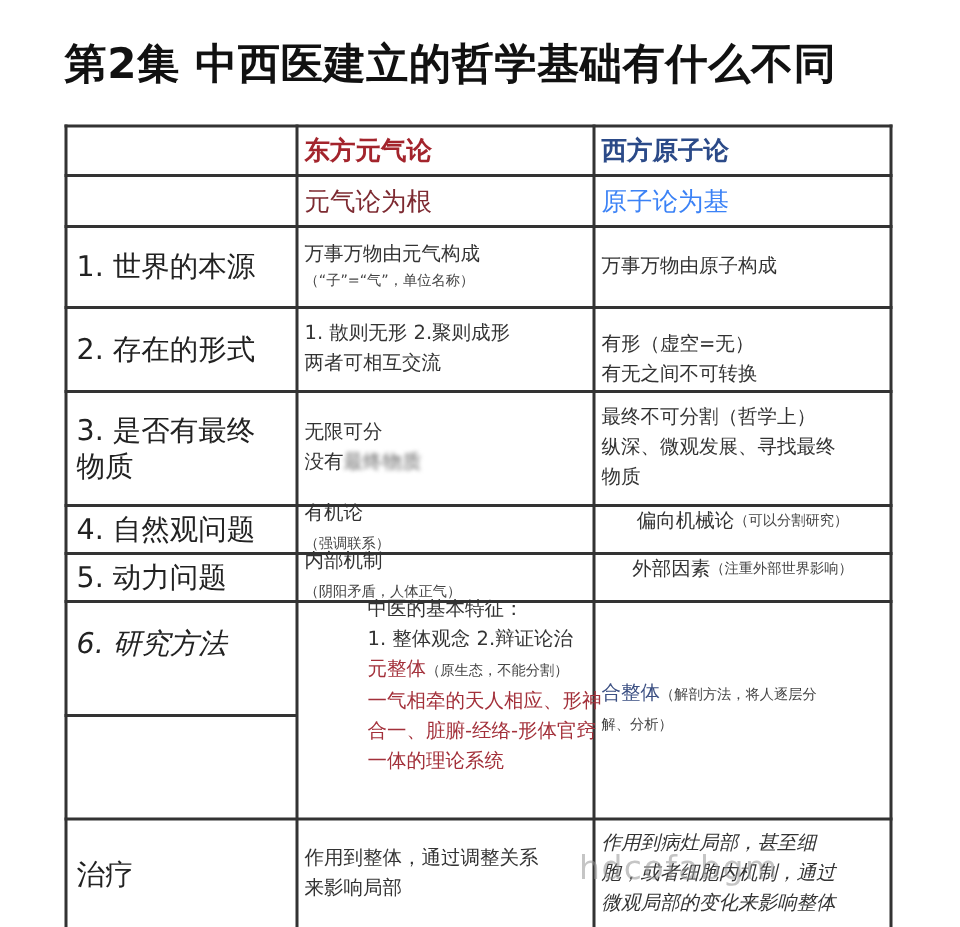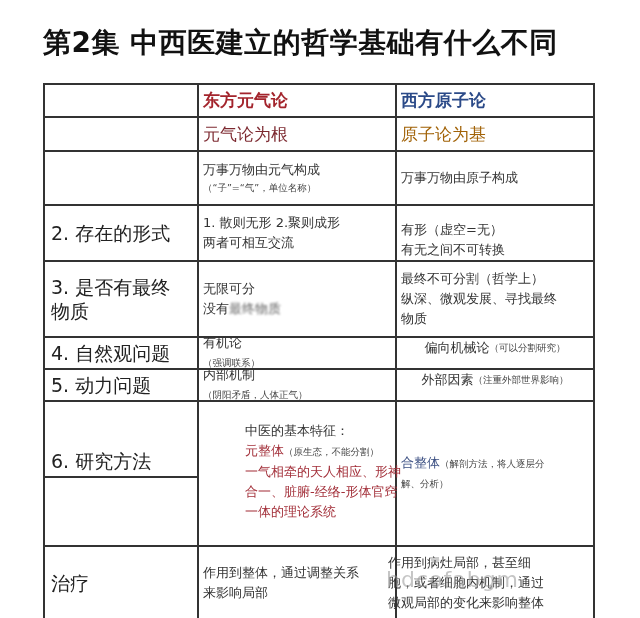--- a/index.html
+++ b/index.html
@@ -22,21 +22,21 @@
       align-items: flex-start; justify-content: center; text-align: center;
       box-sizing: border-box; padding: 0 4px;
     }
     .cell.left { align-items: flex-start; text-align: left; padding-left: 6px; }
     .rowlabel { font-size: 19px; color: #222; line-height: 24px; }
     .txt { font-size: 13px; line-height: 20px; color: #333; }
     .small { font-size: 9.5px; color: #444; }
     .h-east { font-size: 17px; font-weight: bold; color: #a3242c; }
     .h-west { font-size: 17px; font-weight: bold; color: #2b4a88; }
     .sub-east { font-size: 17px; color: #7d2a31; }
-    .sub-west { font-size: 17px; color: #a16207; }
+    .sub-west { font-size: 17px; color: #3b82f6; }
     .red { color: #a3303a; }
     .blue { color: #3b4f82; }
     .blur { filter: blur(1.3px); color: #666; }
     .watermark {
       position: absolute; left: 386px; top: 567px;
       font-size: 22px; color: rgba(150,150,150,0.55);
       letter-spacing: 1px; pointer-events: none;
     }
   </style>
 </head>
@@ -69,20 +69,23 @@
     <span class="h-west">西方原子论</span>
   </div>
 
   <div class="cell" style="left:199px; top:118px; width:196px; height:32px;">
     <span class="sub-east">元气论为根</span>
   </div>
   <div class="cell" style="left:397px; top:118px; width:196px; height:32px;">
     <span class="sub-west">原子论为基</span>
   </div>
 
+  <div class="cell left" style="left:45px; top:152px; width:152px; height:52px;">
+    <span class="rowlabel">1. 世界的本源</span>
+  </div>
   <div class="cell" style="left:199px; top:152px; width:196px; height:52px;">
     <span class="txt">万事万物由元气构成</span>
     <span class="txt small" style="line-height:16px;">（“子”=“气”，单位名称）</span>
   </div>
   <div class="cell" style="left:397px; top:152px; width:196px; height:52px;">
     <span class="txt">万事万物由原子构成</span>
   </div>
 
   <div class="cell left" style="left:45px; top:206px; width:152px; height:54px;">
     <span class="rowlabel">2. 存在的形式</span>
@@ -129,25 +132,26 @@
   </div>
   <div class="cell" style="left:199px; top:370px; width:196px; height:30px; flex-direction:column;">
     <span class="txt">内部机制</span>
     <span class="txt small">（阴阳矛盾，人体正气）</span>
   </div>
   <div class="cell" style="left:397px; top:370px; width:196px; height:30px; flex-direction:row;">
     <span class="txt">外部因素</span>
     <span class="txt small">（注重外部世界影响）</span>
   </div>
 
-  <div class="cell left" style="left:45px; top:416px; width:152px; height:90px;">
+  <div class="cell left" style="left:45px; top:384px; width:152px; height:90px;font-style:italic;">
     <span class="rowlabel">6. 研究方法</span>
   </div>
-  <div class="cell" style="left:199px; top:400px; width:220px; height:143px;padding-left:46px;">
+  <div class="cell" style="left:199px; top:386px; width:220px; height:143px;padding-left:46px;">
     <span class="txt">中医的基本特征：</span>
+    <span class="txt">1.  整体观念 2.辩证论治</span>
     <span class="txt">
       <span class="red">元整体</span><span class="small">（原生态，不能分割）</span>
     </span>
     <span class="txt red">一气相牵的天人相应、形神</span>
     <span class="txt red">合一、脏腑-经络-形体官窍</span>
     <span class="txt red">一体的理论系统</span>
   </div>
   <div class="cell" style="left:397px; top:402px; width:196px; height:143px;">
     <span class="txt">
       <span class="blue">合整体</span><span class="small">（解剖方法，将人逐层分</span>
@@ -155,20 +159,20 @@
     <span class="txt small">解、分析）</span>
   </div>
 
   <div class="cell left" style="left:45px; top:547px; width:180px; height:71px;">
     <span class="rowlabel">治疗</span>
   </div>
   <div class="cell" style="left:199px; top:547px; width:196px; height:71px;">
     <span class="txt">作用到整体，通过调整关系</span>
     <span class="txt">来影响局部</span>
   </div>
-  <div class="cell" style="left:384px; top:547px; width:169px; height:71px;">
+  <div class="cell" style="left:397px; top:547px; width:169px; height:71px;font-style:italic;">
     <span class="txt">作用到病灶局部，甚至细</span>
     <span class="txt">胞，或者细胞内机制，通过</span>
     <span class="txt">微观局部的变化来影响整体</span>
   </div>
 </div>
 
 <div class="watermark">hdcofabgm</div>
 
 </body></html>

